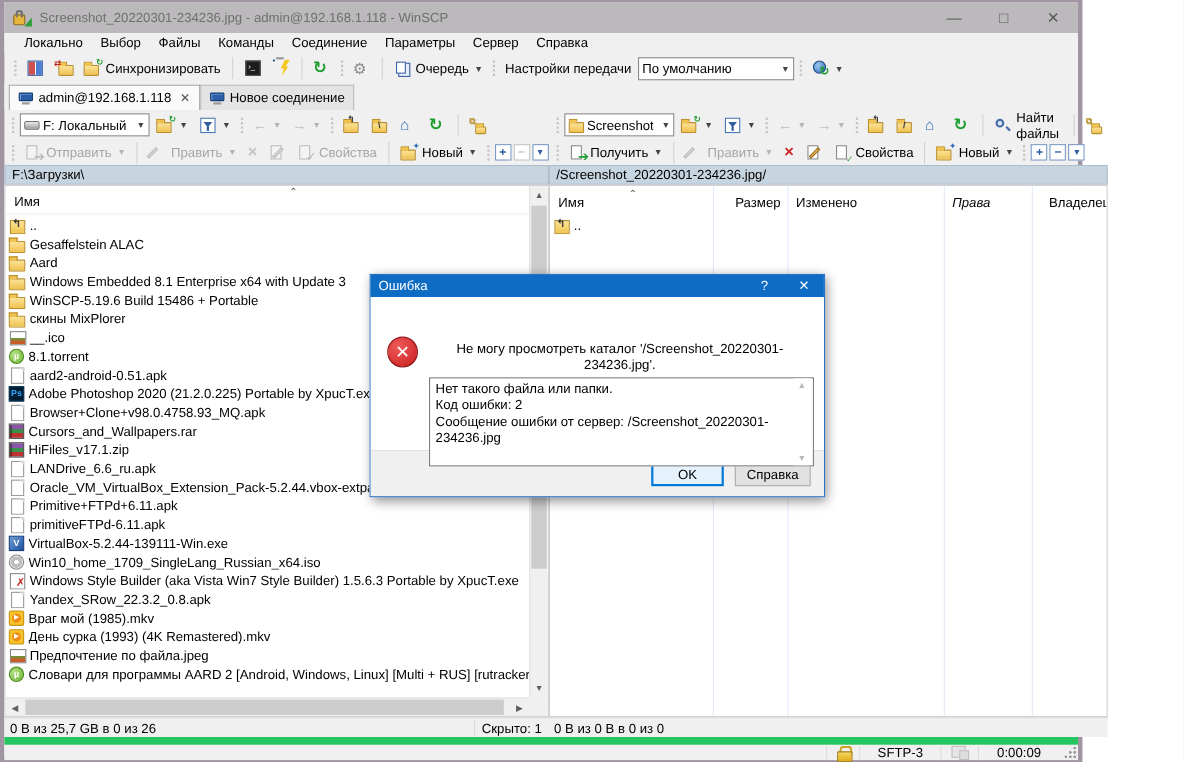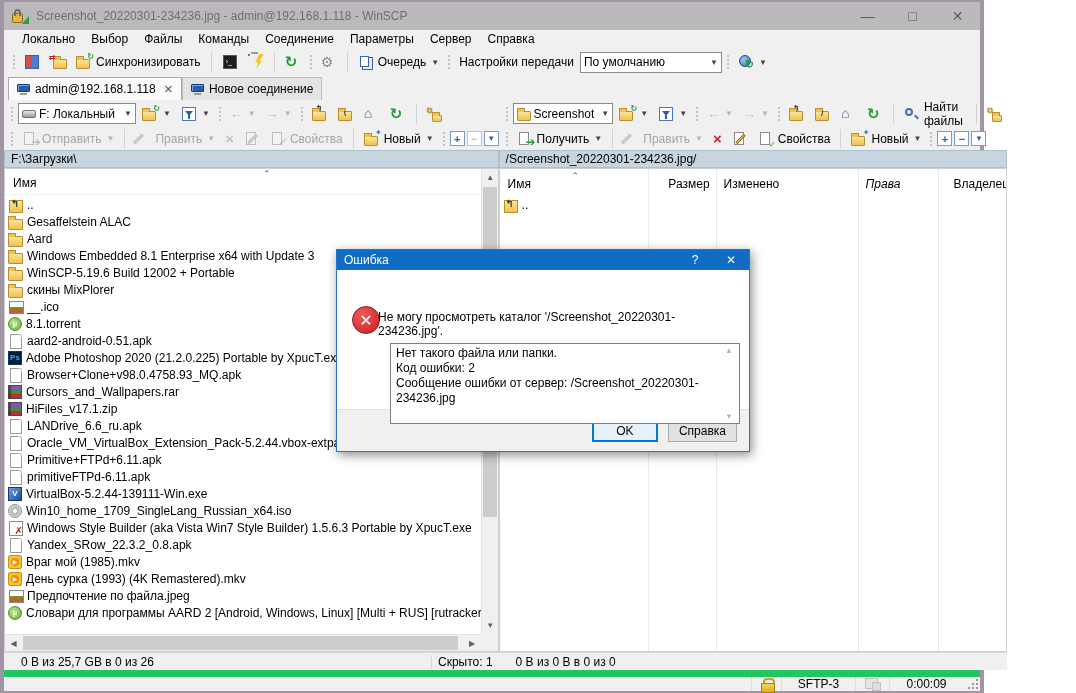--- a/index.html
+++ b/index.html
@@ -111,21 +111,21 @@
   .sarrow { position:absolute; width:17px; height:17px; display:flex; align-items:center; justify-content:center; color:#5f5f5f; font-size:8px; }
   .vthumb { position:absolute; left:1px; right:1px; top:18px; height:330px; background:#cdcdcd; }
   .hthumb { position:absolute; top:1px; bottom:1px; left:18px; width:435px; background:#cdcdcd; }
   
   .colsep { position:absolute; top:0; bottom:0; width:1px; background:#e2ecf7; }
   .rheader { position:absolute; top:0; left:0; right:0; height:26px; display:flex; align-items:flex-end; padding-bottom:4px; }
   .hcell { padding-left:8px; overflow:hidden; white-space:nowrap; }
   .hc0 { width:148px; } .hc1 { width:68px; text-align:right; padding-right:6px; padding-left:0; } .hc2 { width:142px; } .hc3 { width:80px;font-style:italic; } .hc4 { flex:1;padding-left:16px; }
   
   .pstatus { height:18px; background:#f0f0f0; border-top:1px solid #d9d9d9; display:flex; align-items:center; font-size:12px; }
-  .pstatus .cellL { flex:1; padding-left:17px; overflow:hidden; white-space:nowrap; }
+  .pstatus .cellL { flex:1; padding-left:5px; overflow:hidden; white-space:nowrap; }
   .pstatus .cellR { border-left:1px solid #d9d9d9; padding:0 6px; }
   
   .appstatus { height:21px; background:#f0f0f0; border-top:7px solid #22c55e; display:flex; align-items:center; }
   .as-cell { height:100%; display:flex; align-items:center; justify-content:center; border-left:1px solid #dcdcdc; }
   .as-main { flex:1; border-left:none; }
   .lock-ic { position:relative; width:14px; height:13px; }
   .lock-ic::before { content:""; position:absolute; left:3px; top:0; width:8px; height:7px; border:2px solid #caa227; border-bottom:none; border-radius:4px 4px 0 0; }
   .lock-ic::after { content:""; position:absolute; left:1px; top:5px; width:12px; height:8px; background:linear-gradient(#f7d65c,#e0ab19); border:1px solid #a37d12; border-radius:1px; }
   .srv-ic { position:relative; width:16px; height:13px; opacity:.45; }
   .srv-ic::before { content:""; position:absolute; left:0; top:0; width:11px; height:9px; background:#d8d8d8; border:1px solid #8a8a8a; }
@@ -140,21 +140,21 @@
   
   .dialog { position:absolute; left:332px; top:247px; width:414px; height:203px; background:#fff;
             border:1px solid #2a73c4; box-shadow:2px 3px 10px rgba(0,0,0,.45); z-index:50; display:flex; flex-direction:column; }
   .dlg-title { height:20px; background:#0e6cc4; color:#fff; display:flex; align-items:center; padding-left:7px; }
   .dlg-title .t { flex:1; }
   .dlg-tbtn { width:36px; text-align:center; font-size:12px; }
   .dlg-body { flex:1; position:relative; background:#fff; }
   .err-ic { position:absolute; left:15px; top:36px; width:28px; height:28px; border-radius:50%;
             background:radial-gradient(circle at 35% 30%,#f05a5a,#c81e1e); border:1px solid #8e1414;
             color:#fff; font-weight:bold; font-size:16px; display:flex; align-items:center; justify-content:center; }
-  .dlg-msg { position:absolute; left:41px; top:40px; width:345px; line-height:14px; }
+  .dlg-msg { position:absolute; left:54px; top:40px; width:345px; line-height:14px;text-align:center; }
   .dlg-detail { position:absolute; left:53px; top:73px; width:350px; height:81px; background:#fff; border:1px solid #7b7f86; padding:2px 5px; line-height:15px; white-space:pre-line; overflow:hidden; }
   .dlg-detail-sb { position:absolute; right:0; top:0; bottom:0; width:16px; background:#fff; display:flex; flex-direction:column; justify-content:space-between; align-items:center; padding:2px 0; color:#b9b9b9; font-size:8px; }
   .dlg-footer { height:42px; background:#f0f0f0; border-top:1px solid #dfdfdf; display:flex; align-items:center; justify-content:flex-end; gap:10px; padding-right:12px; }
   .btn { min-width:66px; height:23px; background:#e1e1e1; border:1px solid #adadad; display:flex; align-items:center; justify-content:center; padding:0 10px; }
   .btn.focus { border:2px solid #0078d7; background:#e5f1fb; }
   label, span, div { cursor:default; }
 </style>
 </head>
 <body>
 
@@ -386,21 +386,21 @@
             <div class="frow">
               <span class="fic ic-folder"></span>
               <span class="fname">Aard</span>
             </div>
             <div class="frow">
               <span class="fic ic-folder"></span>
               <span class="fname">Windows Embedded 8.1 Enterprise x64 with Update 3</span>
             </div>
             <div class="frow">
               <span class="fic ic-folder"></span>
-              <span class="fname">WinSCP-5.19.6 Build 12002 + Portable</span>
+              <span class="fname">WinSCP-5.19.6 Build 15486 + Portable</span>
             </div>
             <div class="frow">
               <span class="fic ic-folder"></span>
               <span class="fname">скины MixPlorer</span>
             </div>
             <div class="frow">
               <span class="fic ic-image"></span>
               <span class="fname">__.ico</span>
             </div>
             <div class="frow">

